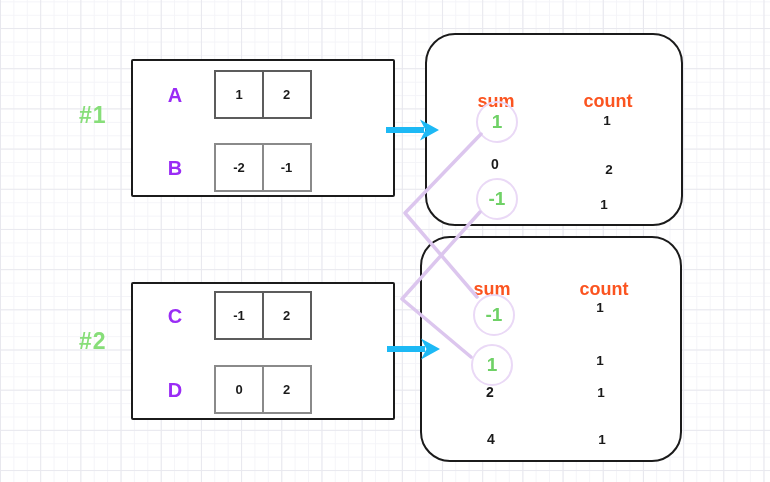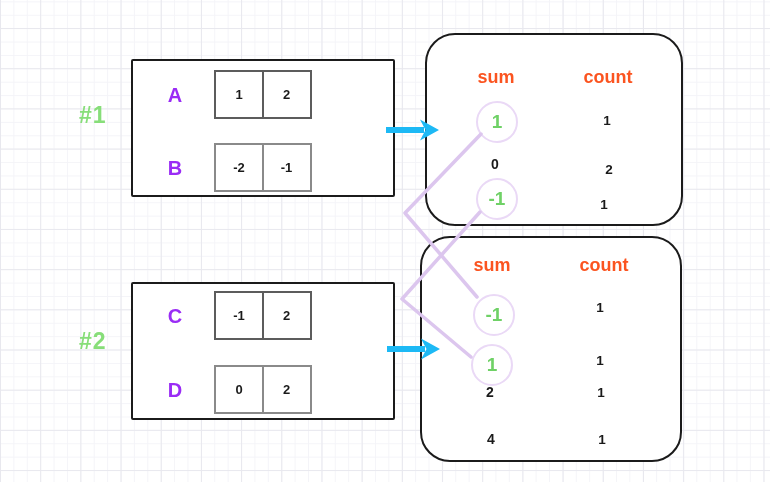--- a/index.html
+++ b/index.html
@@ -29,21 +29,21 @@
   .cells{position:absolute; display:flex;}
   .cell{width:50px; height:49px; box-sizing:border-box; background:#fff;
         border:2.5px solid #5c5c5c; display:flex; align-items:center; justify-content:center;
         font-size:13px; font-weight:bold; color:#1a1a1a;}
   .cell + .cell{margin-left:-2.5px;}
   .cells.soft .cell{border-color:#8a8a8a;}
 
   
   .sum-table{position:absolute; background:#fff; border:2px solid #1b1b1b;
              border-radius:30px; box-sizing:border-box;}
-  .hdr{font-size:18px; font-weight:bold; color:#fb5420;}
+  .hdr{font-size:18px; font-weight:bold; color:#fb5420;margin-top:24px;}
   .sum-val{font-size:14px; font-weight:bold; color:#1a1a1a;}
   .count-val{font-size:13.5px; font-weight:bold; color:#1a1a1a;}
   .circled{width:42px; height:42px; border:2px solid #ead9f6; border-radius:50%;
            display:flex; align-items:center; justify-content:center; box-sizing:border-box;
            background:transparent;}
   .green-num{font-size:19px; font-weight:bold; color:#6fd166;}
 
   .overlay{position:absolute; left:0; top:0; width:770px; height:482px;
            pointer-events:none; z-index:5;}
 </style>

